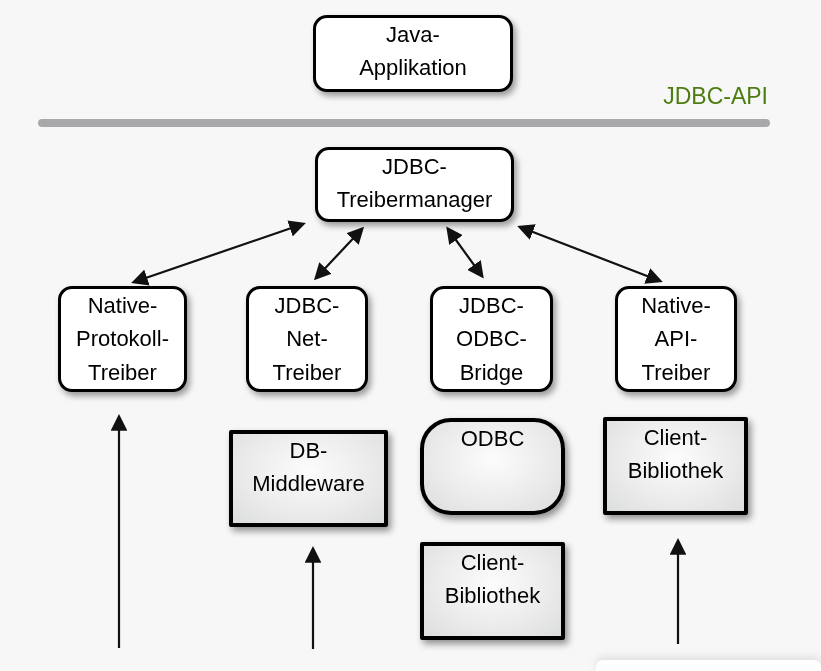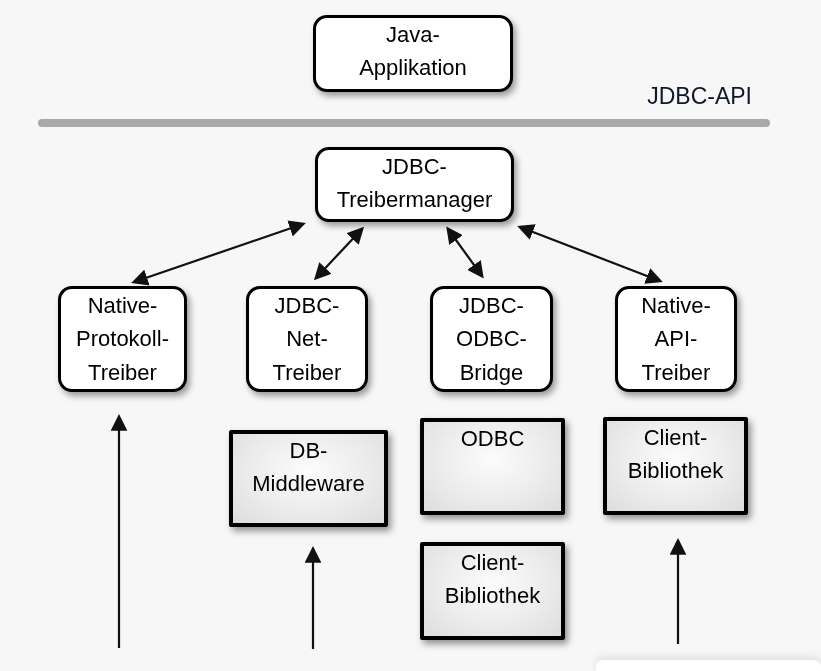--- a/index.html
+++ b/index.html
@@ -35,40 +35,40 @@
   }
   .label{white-space:pre-line;}
   .divider{
     position:absolute;
     left:38px;top:119px;width:732px;height:8px;
     border-radius:4px;
     background:#a9a9ab;
   }
   .api-label{
     position:absolute;
-    left:544px;top:83px;width:208px;
+    left:560px;top:83px;width:208px;
     text-align:right;
-    font-size:23px;color:#0f172a;
+    font-size:23px;color:#4d7c0f;
   }
   .peek-box{
     position:absolute;
     left:596px;top:660px;width:225px;height:12px;
     background:#ffffff;
     border-radius:7px 7px 0 0;
     box-shadow:0 -3px 8px rgba(0,0,0,0.10);
   }
   
   .n-java{left:313px;top:15px;width:200px;height:77px;}
   .n-mgr{left:315px;top:147px;width:199px;height:75px;}
   .n-nproto{left:58px;top:286px;width:129px;height:106px;line-height:1.52;}
   .n-jnet{left:246px;top:286px;width:122px;height:106px;line-height:1.52;}
   .n-jodbc{left:430px;top:286px;width:123px;height:106px;line-height:1.52;}
   .n-napi{left:615px;top:286px;width:122px;height:106px;line-height:1.52;}
   .n-dbmw{left:229px;top:430px;width:159px;height:97px;}
-  .n-odbc{left:420px;top:418px;width:145px;height:97px;}
+  .n-odbc{left:420px;top:418px;width:145px;height:97px;border-radius:31px;}
   .n-clibr{left:603px;top:417px;width:145px;height:98px;}
   .n-clibb{left:420px;top:542px;width:145px;height:98px;}
 </style>
 </head>
 <body>
 
 <div class="canvas">
 
   <svg class="arrow-layer" width="821" height="671" viewBox="0 0 821 671">
     <defs>

